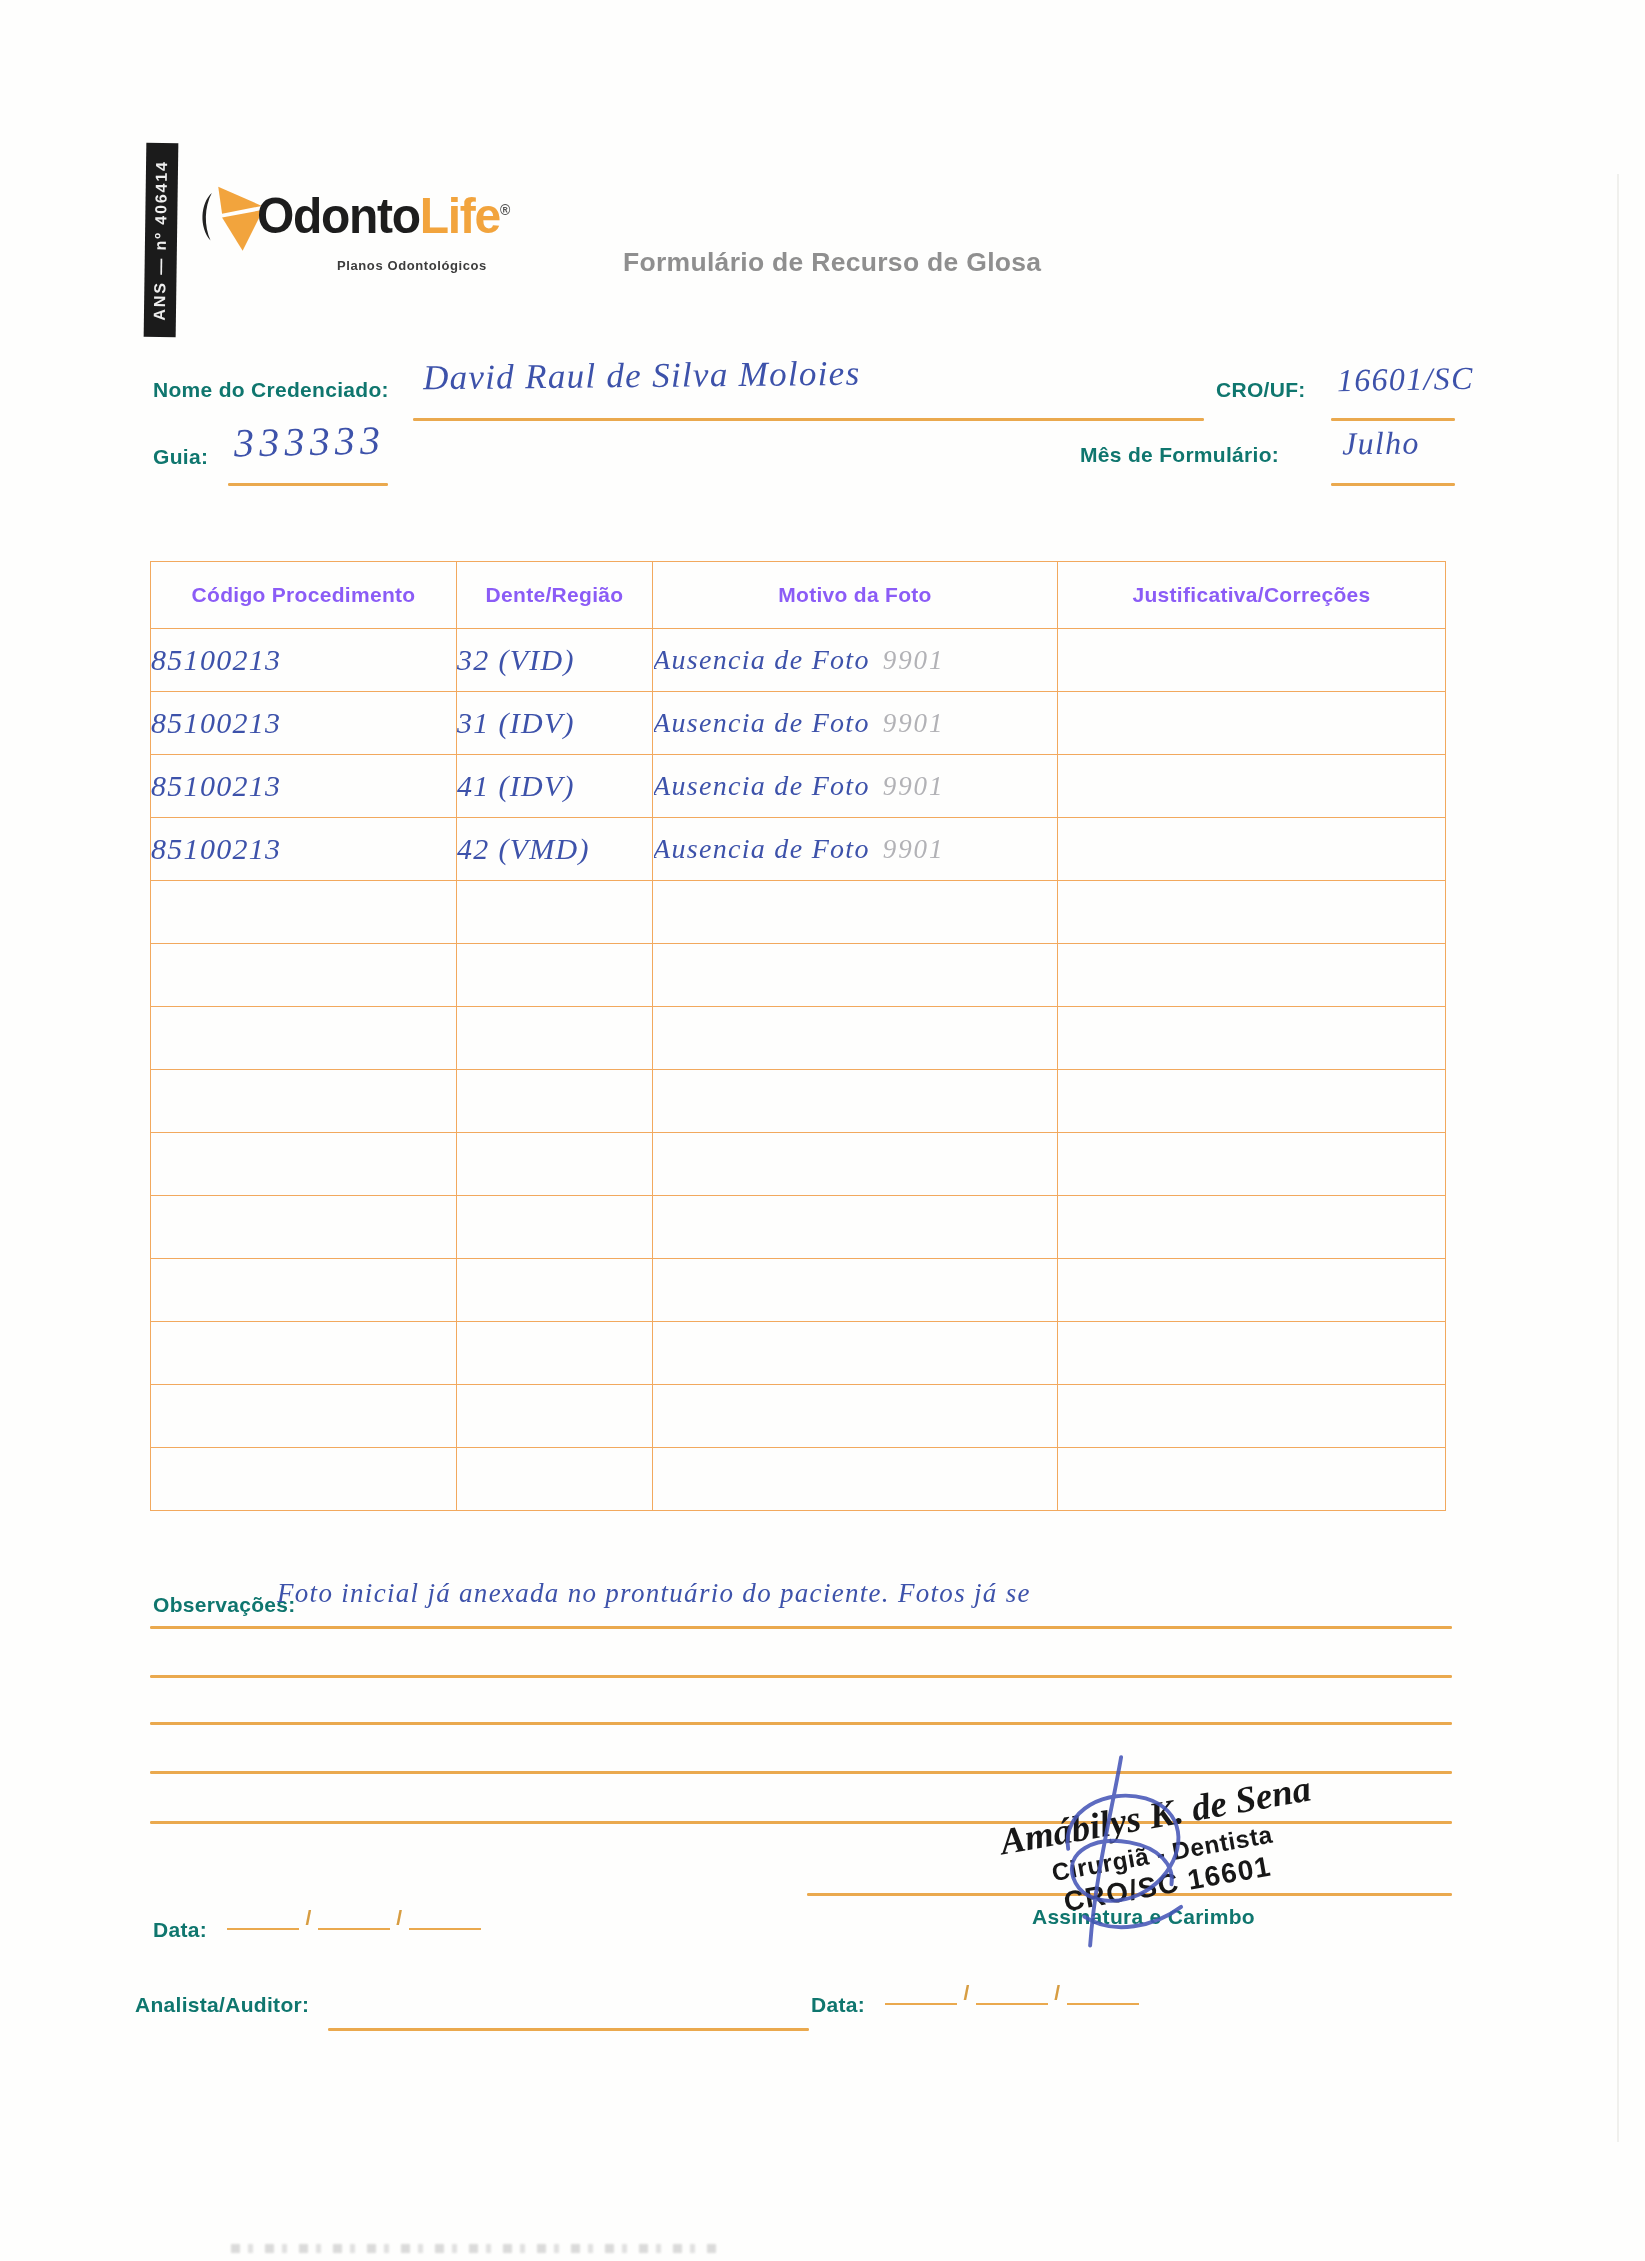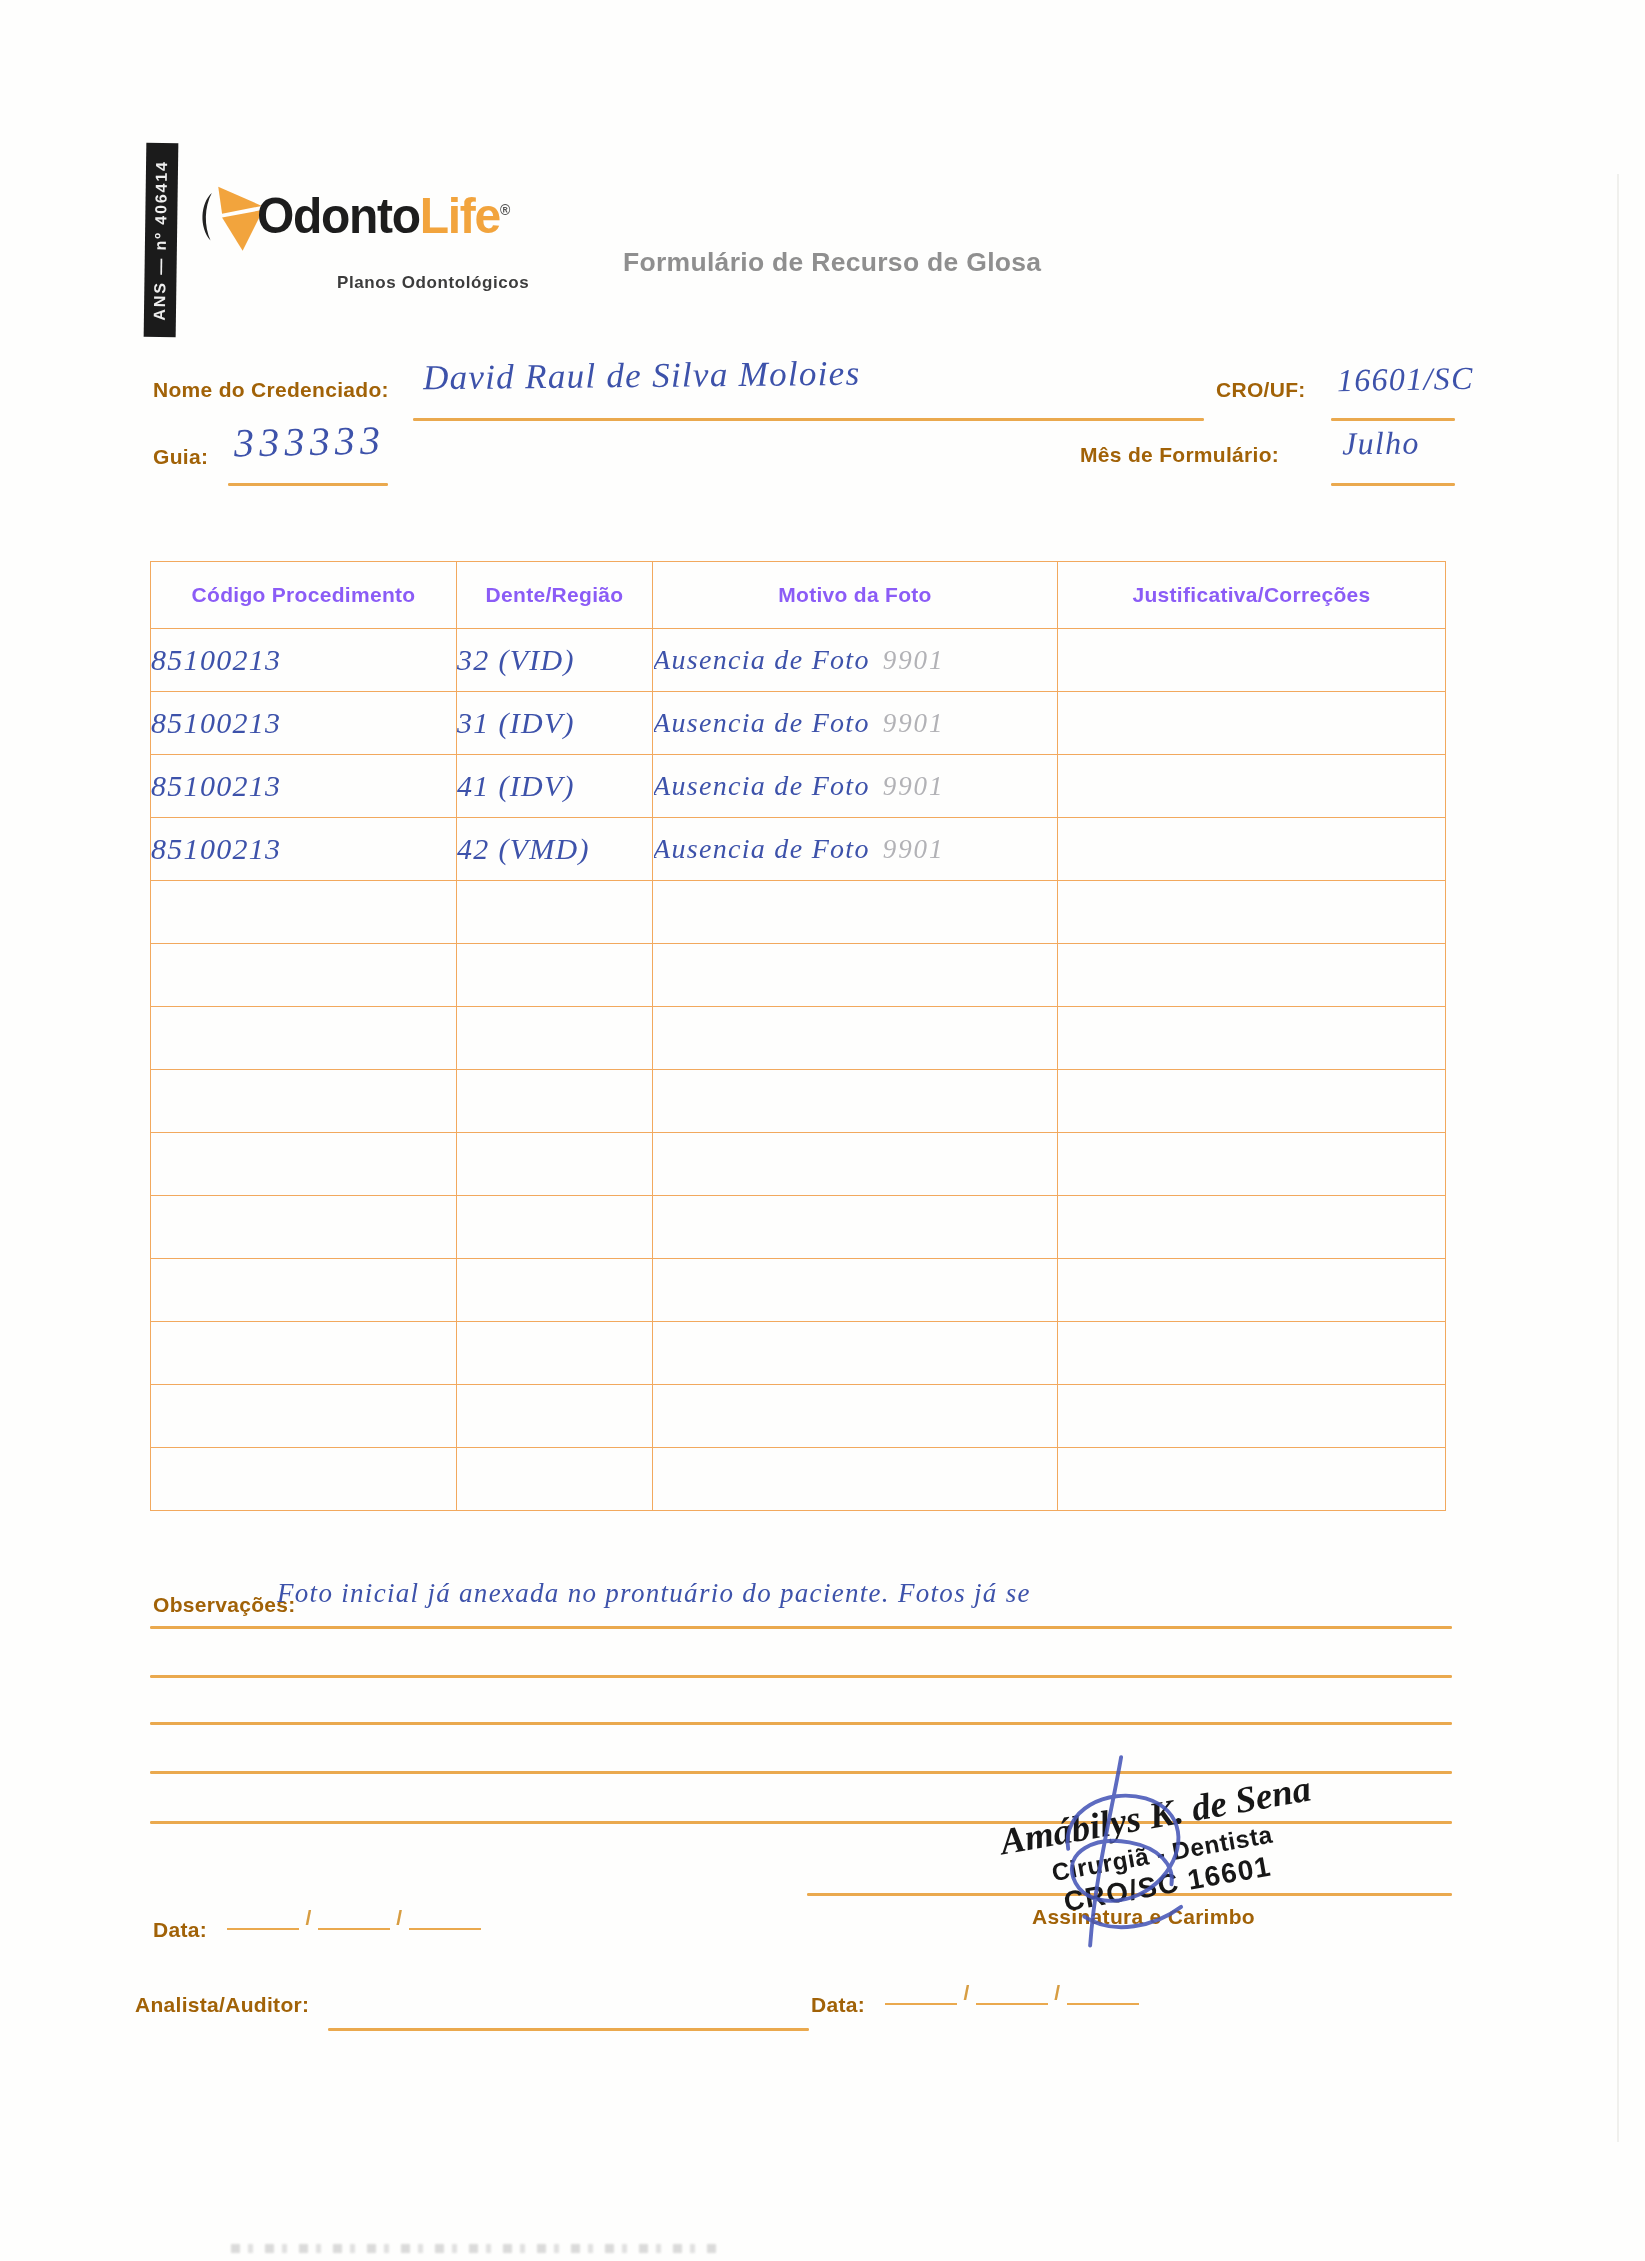--- a/index.html
+++ b/index.html
@@ -9,21 +9,21 @@
     background:#fefefd;
     overflow:hidden;
     font-family:"Liberation Sans", sans-serif;
   }
   .abs{position:absolute;}
   
   .lbl{
     font-family:"Liberation Sans", sans-serif;
     font-weight:700;
     font-size:21px;
-    color:#a16207;
+    color:#0f766e;
     letter-spacing:0.3px;
     white-space:nowrap;
   }
   
   .hw{
     font-family:"Liberation Serif", serif;
     font-style:italic;
     color:#3d52aa;
     white-space:nowrap;
     letter-spacing:1.3px;
@@ -55,23 +55,22 @@
     left:257px;top:188px;
     font-family:"Liberation Sans", sans-serif;
     font-weight:700;font-size:48px;letter-spacing:-1.3px;
     color:#1d1d1d;white-space:nowrap;
     transform:scaleY(1.05);
   }
   .brand .life{color:#f2a43d;}
   .brand sup{font-size:14px;color:#555;letter-spacing:0;}
   .tagline{
     left:337px;top:258px;
-    font-size:17px;color:#3c3c3c;letter-spacing:0.6px;
+    font-size:13px;color:#3c3c3c;letter-spacing:0.6px;
     font-weight:700;
-    margin-top:15px;
   }
   .doc-title{
     left:623px;top:247px;
     font-size:26.5px;font-weight:700;color:#8f8f8f;
     letter-spacing:0.3px;white-space:nowrap;
   }
   
   table.glosa{
     position:absolute;left:150px;top:561px;
     width:1295px;

